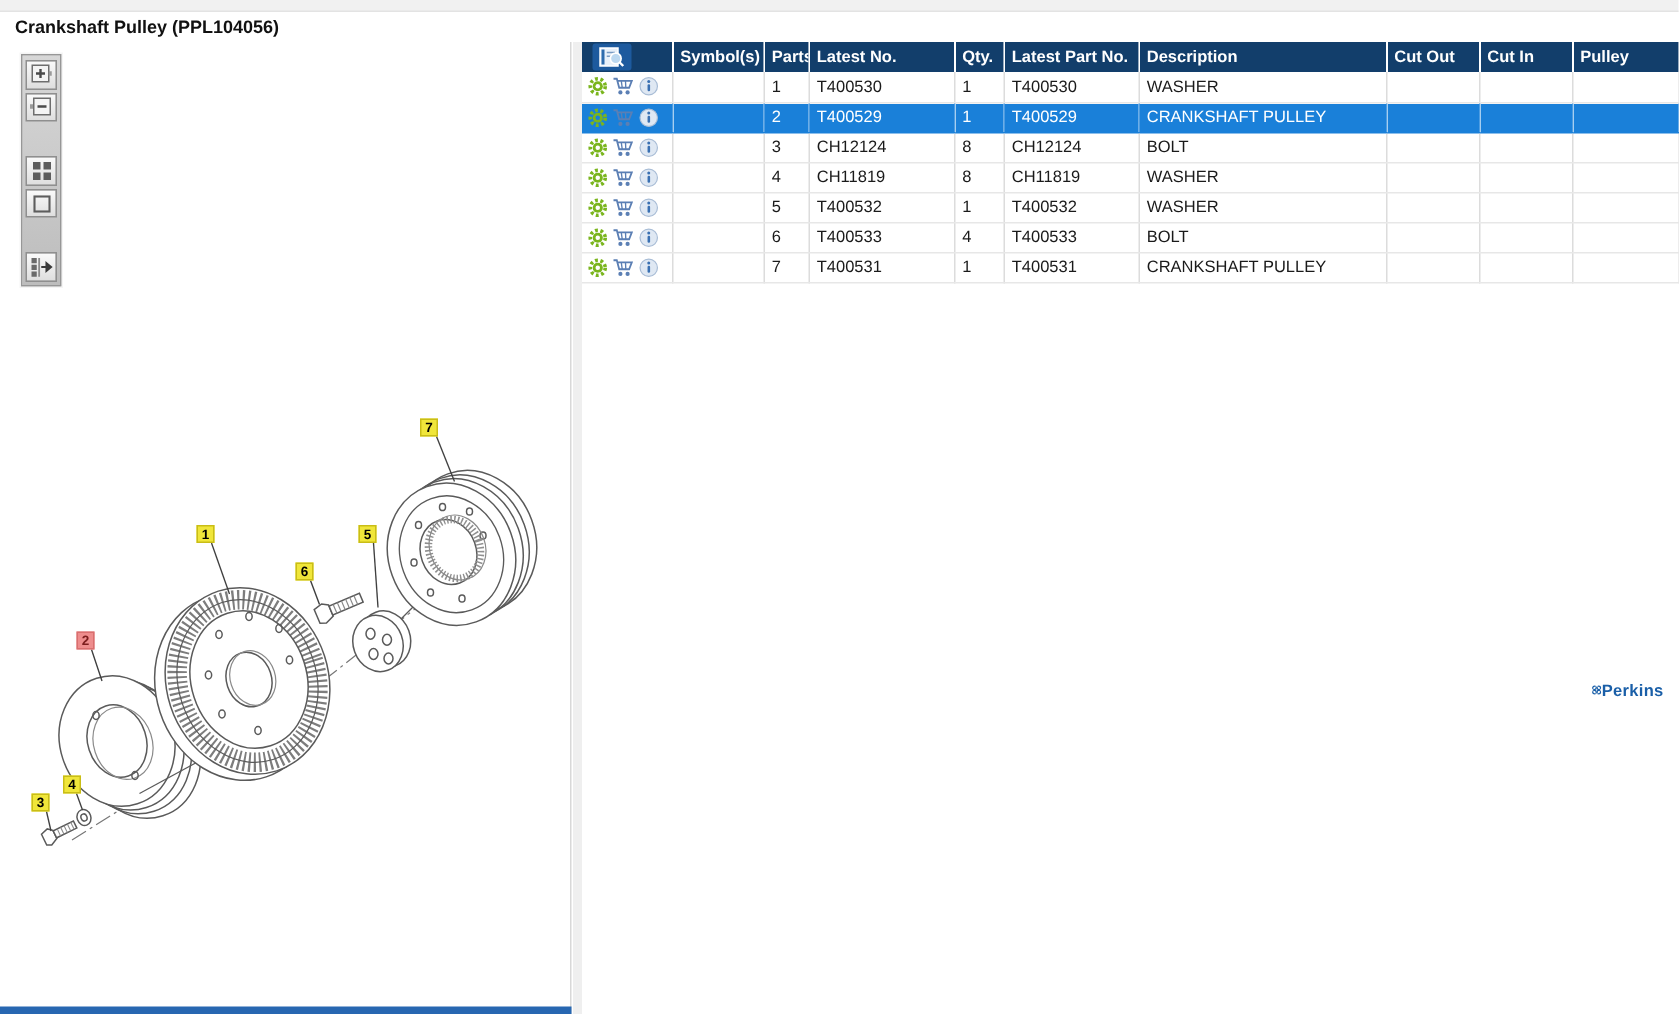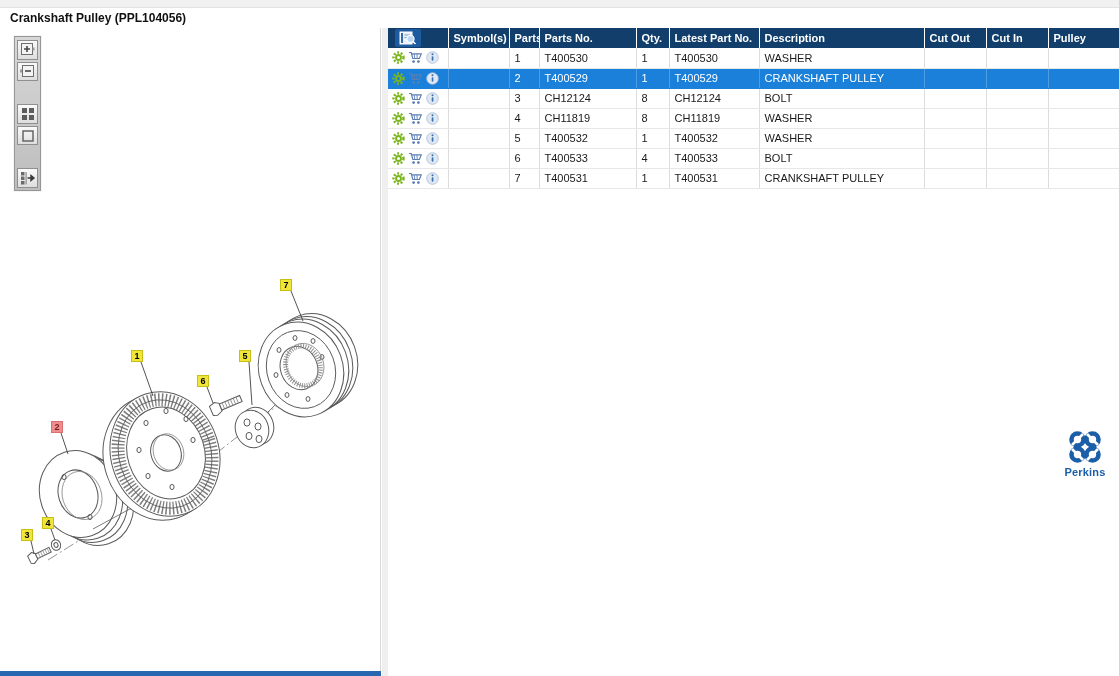--- a/index.html
+++ b/index.html
@@ -54,21 +54,21 @@
     white-space:nowrap; overflow:hidden; background:#fff; }
   table.parts tr.selected td { background:#1a80d9; color:#fff;
     border-right-color:#4e9de2; border-bottom-color:#1a80d9; }
   .hdr-ico { width:26px; height:18px; background:#1d5a9e; border-radius:2px;
     display:flex; align-items:center; justify-content:center; margin-left:6px; }
   .rowicons { display:flex; align-items:center; gap:3px; padding-left:3px; }
   .rowicons span { display:inline-flex; cursor:pointer; }
 
   
   .logo { position:absolute; right:10px; bottom:6px; width:48px;
-    display:flex; flex-direction:column; align-items:center; }
+    display:flex; flex-direction:row; align-items:center; }
   .logo .lname { font-size:11px; font-weight:bold; color:#1a5fa8;
     letter-spacing:.2px; margin-top:1px; }
 </style>
 </head>
 <body>
 
 <div class="top-strip"></div>
 <div class="title-bar">
   <span>Crankshaft Pulley (PPL104056)</span>
 </div>
@@ -253,21 +253,21 @@
               <rect x="2" y="2" width="2" height="10" fill="#2e6cad"></rect>
               <line x1="5.5" y1="4" x2="11" y2="4" stroke="#7a9cc4" stroke-width="1"></line>
               <line x1="5.5" y1="6.5" x2="11" y2="6.5" stroke="#7a9cc4" stroke-width="1"></line>
               <circle cx="11.5" cy="8" r="3.6" fill="#bcd8f0" stroke="#ffffff" stroke-width="1.1"></circle>
               <line x1="14" y1="10.5" x2="16.5" y2="13" stroke="#ffffff" stroke-width="1.6"></line>
             </svg>
           </div>
         </th>
         <th>Symbol(s)</th>
         <th>Parts</th>
-        <th>Parts No.</th>
+        <th>Latest No.</th>
         <th>Qty.</th>
         <th>Latest Part No.</th>
         <th>Description</th>
         <th>Cut Out</th>
         <th>Cut In</th>
         <th>Pulley</th>
       </tr>
     </thead>
     <tbody id="parts-body">
         <tr>

